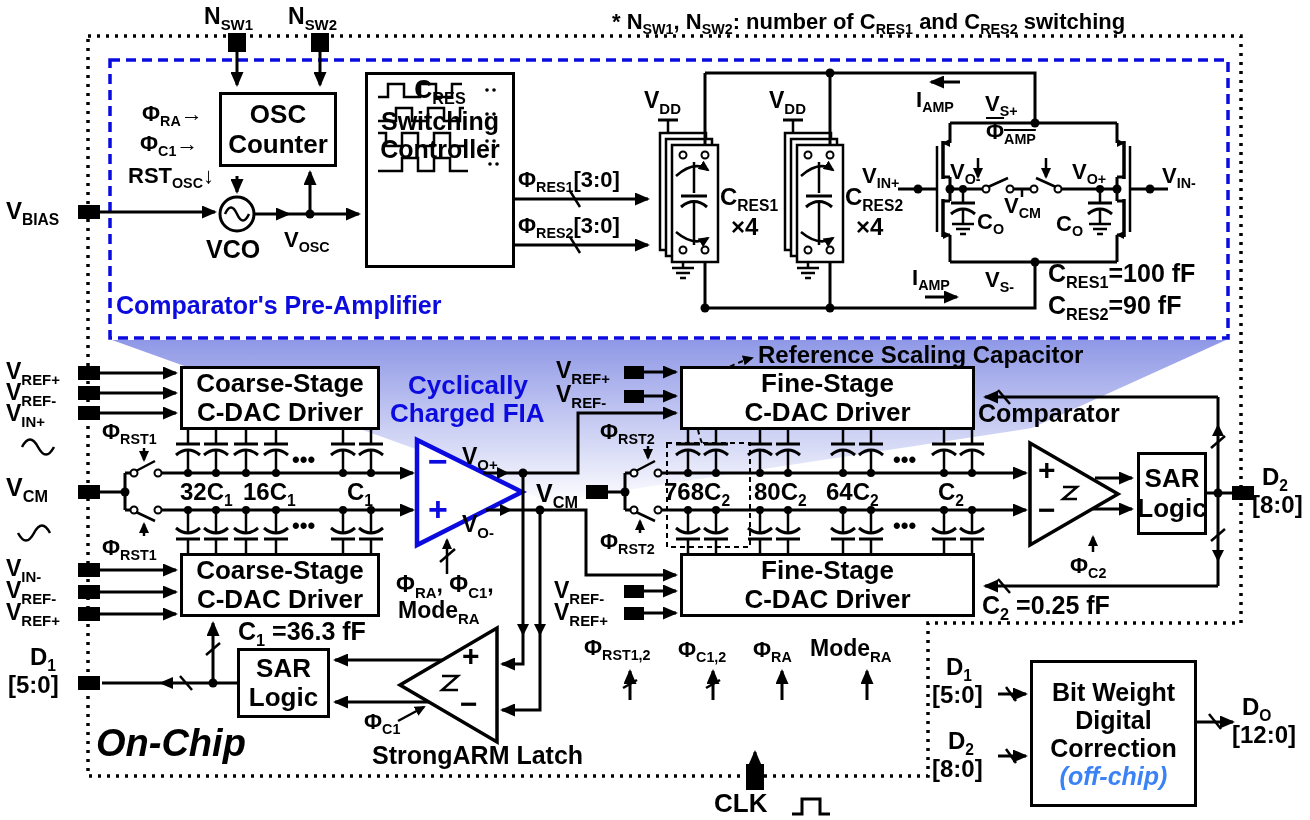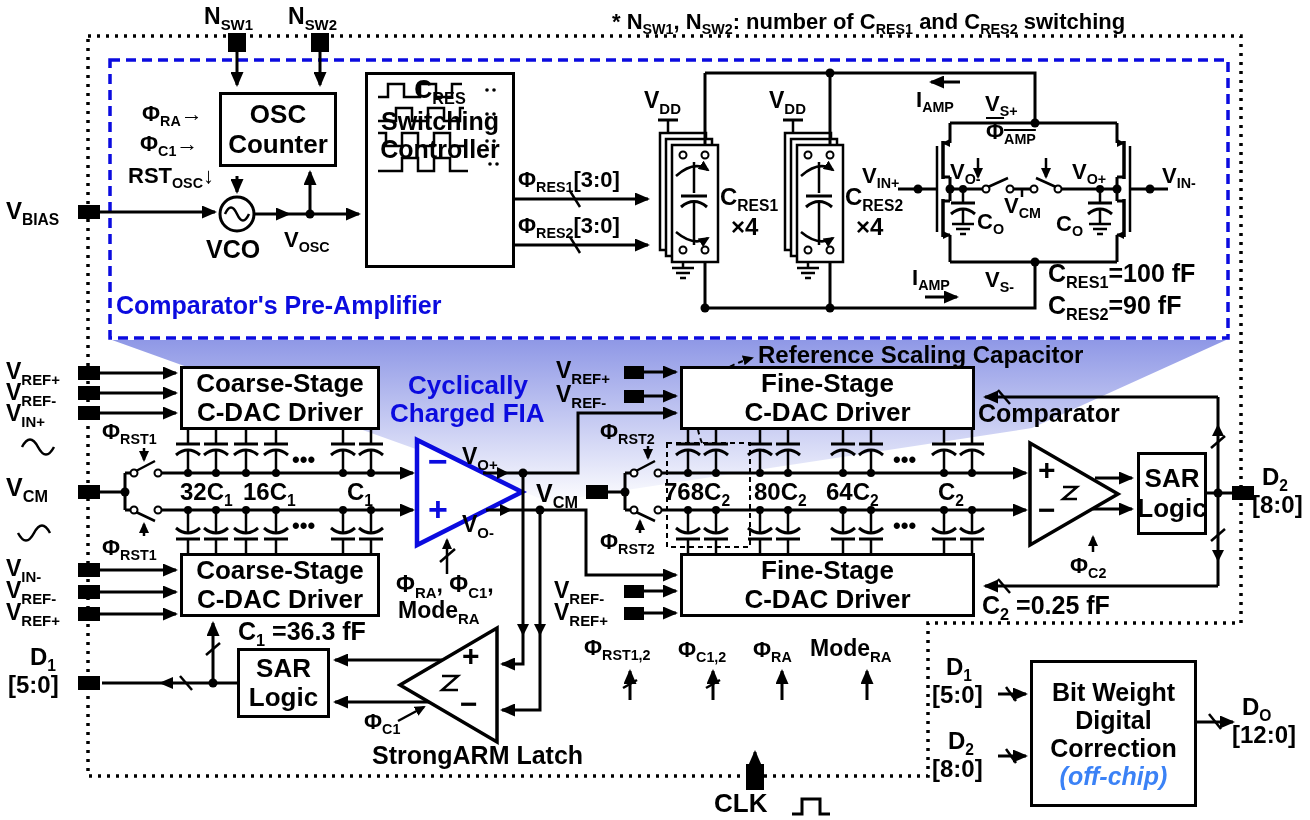--- a/index.html
+++ b/index.html
@@ -499,20 +499,21 @@
 <div class="L s30" style="left:1038px;top:454px">+</div>
 <div class="L s30" style="left:1038px;top:494px">−</div>
 <div class="L s22" style="left:1070px;top:554px">Φ<sub>C2</sub></div>
 <div class="L s25" style="left:982px;top:592px">C<sub>2</sub> =0.25 fF</div>
 <div class="L s24" style="left:1262px;top:464px">D<sub>2</sub></div>
 <div class="L s24" style="left:1252px;top:492px">[8:0]</div>
 <div class="L s30" style="left:462px;top:640px">+</div>
 <div class="L s30" style="left:460px;top:688px">−</div>
 <div class="L s22" style="left:364px;top:710px">Φ<sub>C1</sub></div>
 <div class="L s25" style="left:372px;top:742px">StrongARM Latch</div>
+<div class="L s38 ital" style="left:96px;top:724px">On-Chip</div>
 <div class="L s22" style="left:584px;top:636px">Φ<sub>RST1,2</sub></div>
 <div class="L s22" style="left:678px;top:638px">Φ<sub>C1,2</sub></div>
 <div class="L s22" style="left:753px;top:638px">Φ<sub>RA</sub></div>
 <div class="L s23" style="left:810px;top:636px">Mode<sub>RA</sub></div>
 <div class="L s26" style="left:714px;top:790px">CLK</div>
 <div class="L s24" style="left:946px;top:654px">D<sub>1</sub></div>
 <div class="L s24" style="left:932px;top:682px">[5:0]</div>
 <div class="L s24" style="left:948px;top:728px">D<sub>2</sub></div>
 <div class="L s24" style="left:932px;top:756px">[8:0]</div>
 <div class="L s24" style="left:1242px;top:694px">D<sub>O</sub></div>

